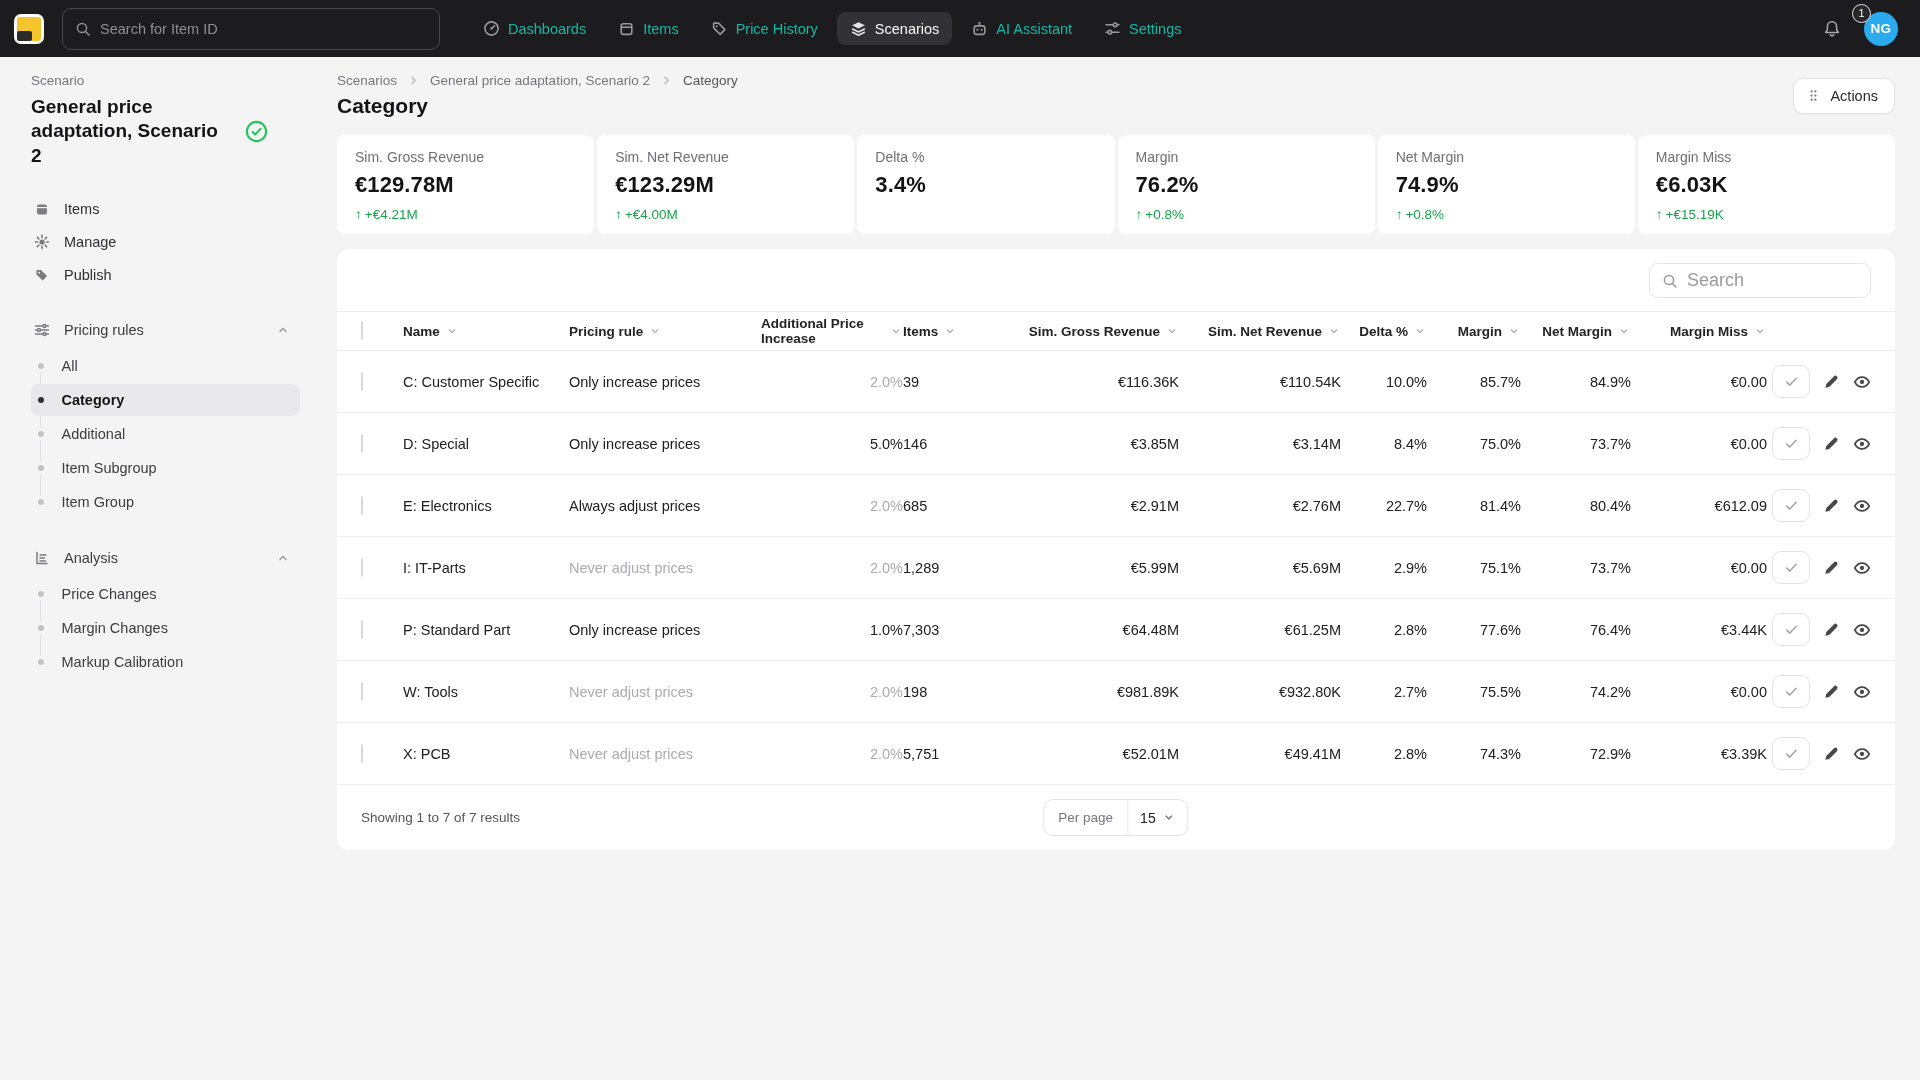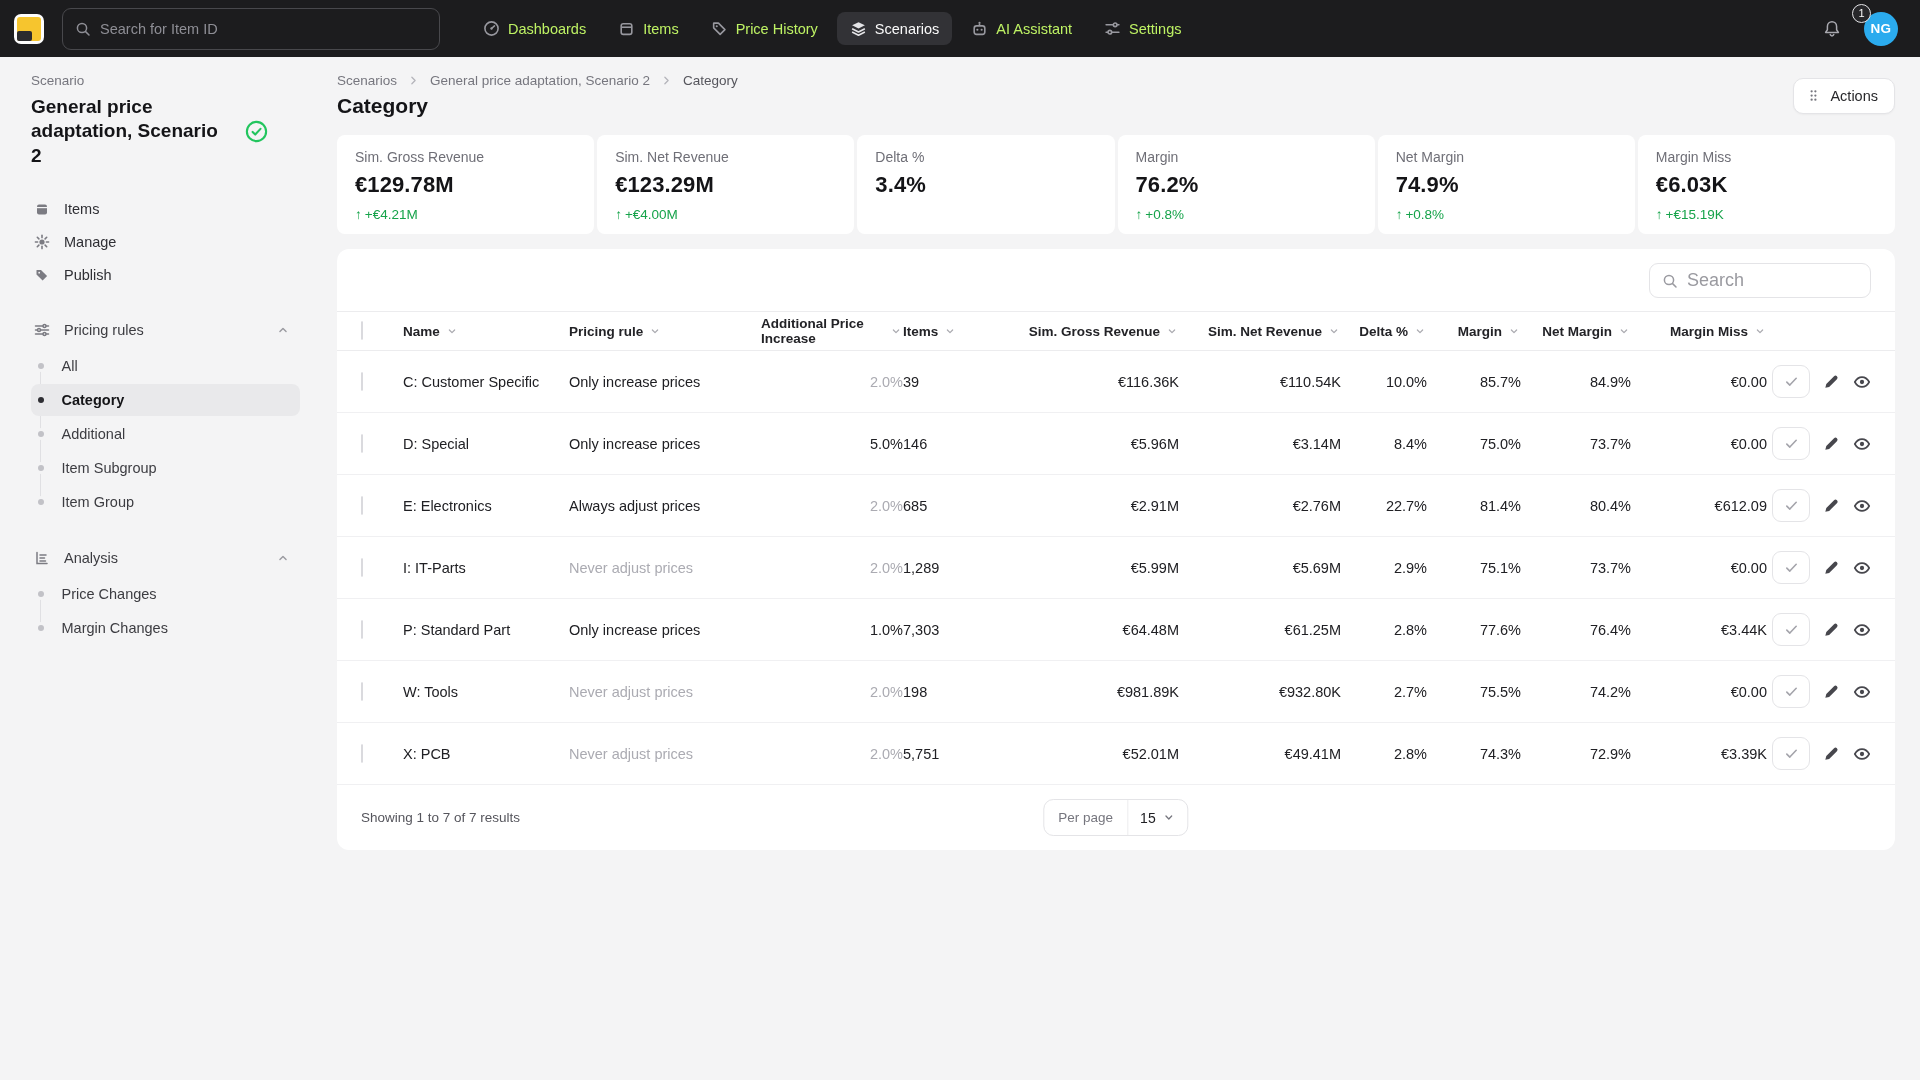--- a/index.html
+++ b/index.html
@@ -8,21 +8,21 @@
 
   
   .topbar { height:57px; background:#1c1c1e; display:flex; align-items:center; padding:0 22px 0 14px; gap:18px; }
   .logo { width:30px; height:30px; background:#fdfdfd; border-radius:7px; position:relative; overflow:hidden; flex:none; }
   .logo .lg-y { position:absolute; top:3px; left:3px; right:3px; bottom:3px; background:#f6c52e; border-radius:3px; }
   .logo .lg-d { position:absolute; left:3px; bottom:3px; width:15px; height:10px; background:#2b2b2e; border-radius:2px; }
   .tsearch { display:flex; align-items:center; gap:9px; width:378px; height:42px; border:1px solid #48484c; border-radius:9px; padding:0 12px; color:#8e8e95; }
   .tsearch input { background:transparent; border:none; outline:none; color:#d4d4d8; font-size:14.5px; width:100%; font-family:inherit; }
   .tsearch input::placeholder { color:#8e8e95; }
   .tnav { display:flex; align-items:center; gap:6px; margin-left:12px; }
-  .nav-item { display:flex; align-items:center; gap:8px; padding:8px 13px; border-radius:8px; background:transparent; border:none; color:#bef264; font-size:14.5px; font-family:inherit; cursor:pointer; white-space:nowrap; }
+  .nav-item { display:flex; align-items:center; gap:8px; padding:8px 13px; border-radius:8px; background:transparent; border:none; color:#14b8a6; font-size:14.5px; font-family:inherit; cursor:pointer; white-space:nowrap; }
   .nav-item .nicon { display:flex; color:#98989f; }
   .nav-item.active { background:#323236; color:#fafafa; }
   .nav-item.active .nicon { color:#e4e4e7; }
   .tright { margin-left:auto; display:flex; align-items:center; gap:22px; }
   .bell-btn { background:none; border:none; color:#a8a8af; display:flex; cursor:pointer; }
   .avatar-wrap { position:relative; }
   .avatar { width:34px; height:34px; border-radius:50%; background:#2babee; color:#ffffff; font-size:13.5px; font-weight:bold; display:flex; align-items:center; justify-content:center; letter-spacing:.3px; }
   .notif-badge { position:absolute; top:-8px; left:-12px; min-width:19px; height:19px; border-radius:10px; background:#27272a; border:1.5px solid #e4e4e7; color:#fafafa; font-size:11px; display:flex; align-items:center; justify-content:center; padding:0 4px; }
 
   
@@ -303,20 +303,24 @@
       <div class="sub-list">
         <span class="vline"></span>
         <div class="sub-item">
             <span class="dot"></span>
             <span>Price Changes</span>
           </div>
         <div class="sub-item">
             <span class="dot"></span>
             <span>Margin Changes</span>
           </div>
+        <div class="sub-item">
+            <span class="dot"></span>
+            <span>Markup Calibration</span>
+          </div>
       </div>
     </div>
   </aside>
 
   <main class="main">
     <div class="page-head">
       <div>
         <div class="crumbs">
           <span class="crumb">Scenarios</span>
           <span class="crumb-sep">
@@ -493,21 +497,21 @@
         <svg width="18" height="18" viewBox="0 0 16 16">
                   <path d="M1.6 8S4 3.6 8 3.6 14.4 8 14.4 8 12 12.4 8 12.4 1.6 8 1.6 8z" fill="none" stroke="currentColor" stroke-width="1.5" stroke-linejoin="round"></path>
                   <circle cx="8" cy="8" r="1.9" fill="currentColor"></circle>
                 </svg>
       </button>
     </div>
   </div>
 
   <div class="tgrid trow">
     <div><span class="checkbox"></span></div>
-    <div style="display:contents"><div class="cell">D: Special</div><div class="cell">Only increase prices</div><div class="cell right">5.0%</div><div class="cell">146</div><div class="cell right">€5.96M</div><div class="cell right">€3.14M</div><div class="cell right">8.4%</div><div class="cell right">75.0%</div><div class="cell right">73.7%</div><div class="cell right">€0.00</div></div>
+    <div style="display:contents"><div class="cell">D: Special</div><div class="cell">Only increase prices</div><div class="cell right">5.0%</div><div class="cell">146</div><div class="cell right">€3.85M</div><div class="cell right">€3.14M</div><div class="cell right">8.4%</div><div class="cell right">75.0%</div><div class="cell right">73.7%</div><div class="cell right">€0.00</div></div>
     <div class="row-actions">
       <button class="approve-btn">
         <svg width="15" height="15" viewBox="0 0 16 16">
                   <path d="M3 8.6l3.2 3.2L13 4.6" fill="none" stroke="currentColor" stroke-width="1.7" stroke-linecap="round" stroke-linejoin="round"></path>
                 </svg>
       </button>
       <button class="icon-btn">
         <svg width="17" height="17" viewBox="0 0 16 16" fill="currentColor">
                   <path d="M2.2 13.8l.9-3.4 7.3-7.3a1.9 1.9 0 0 1 2.7 2.7l-7.3 7.3z"></path>
                 </svg>

